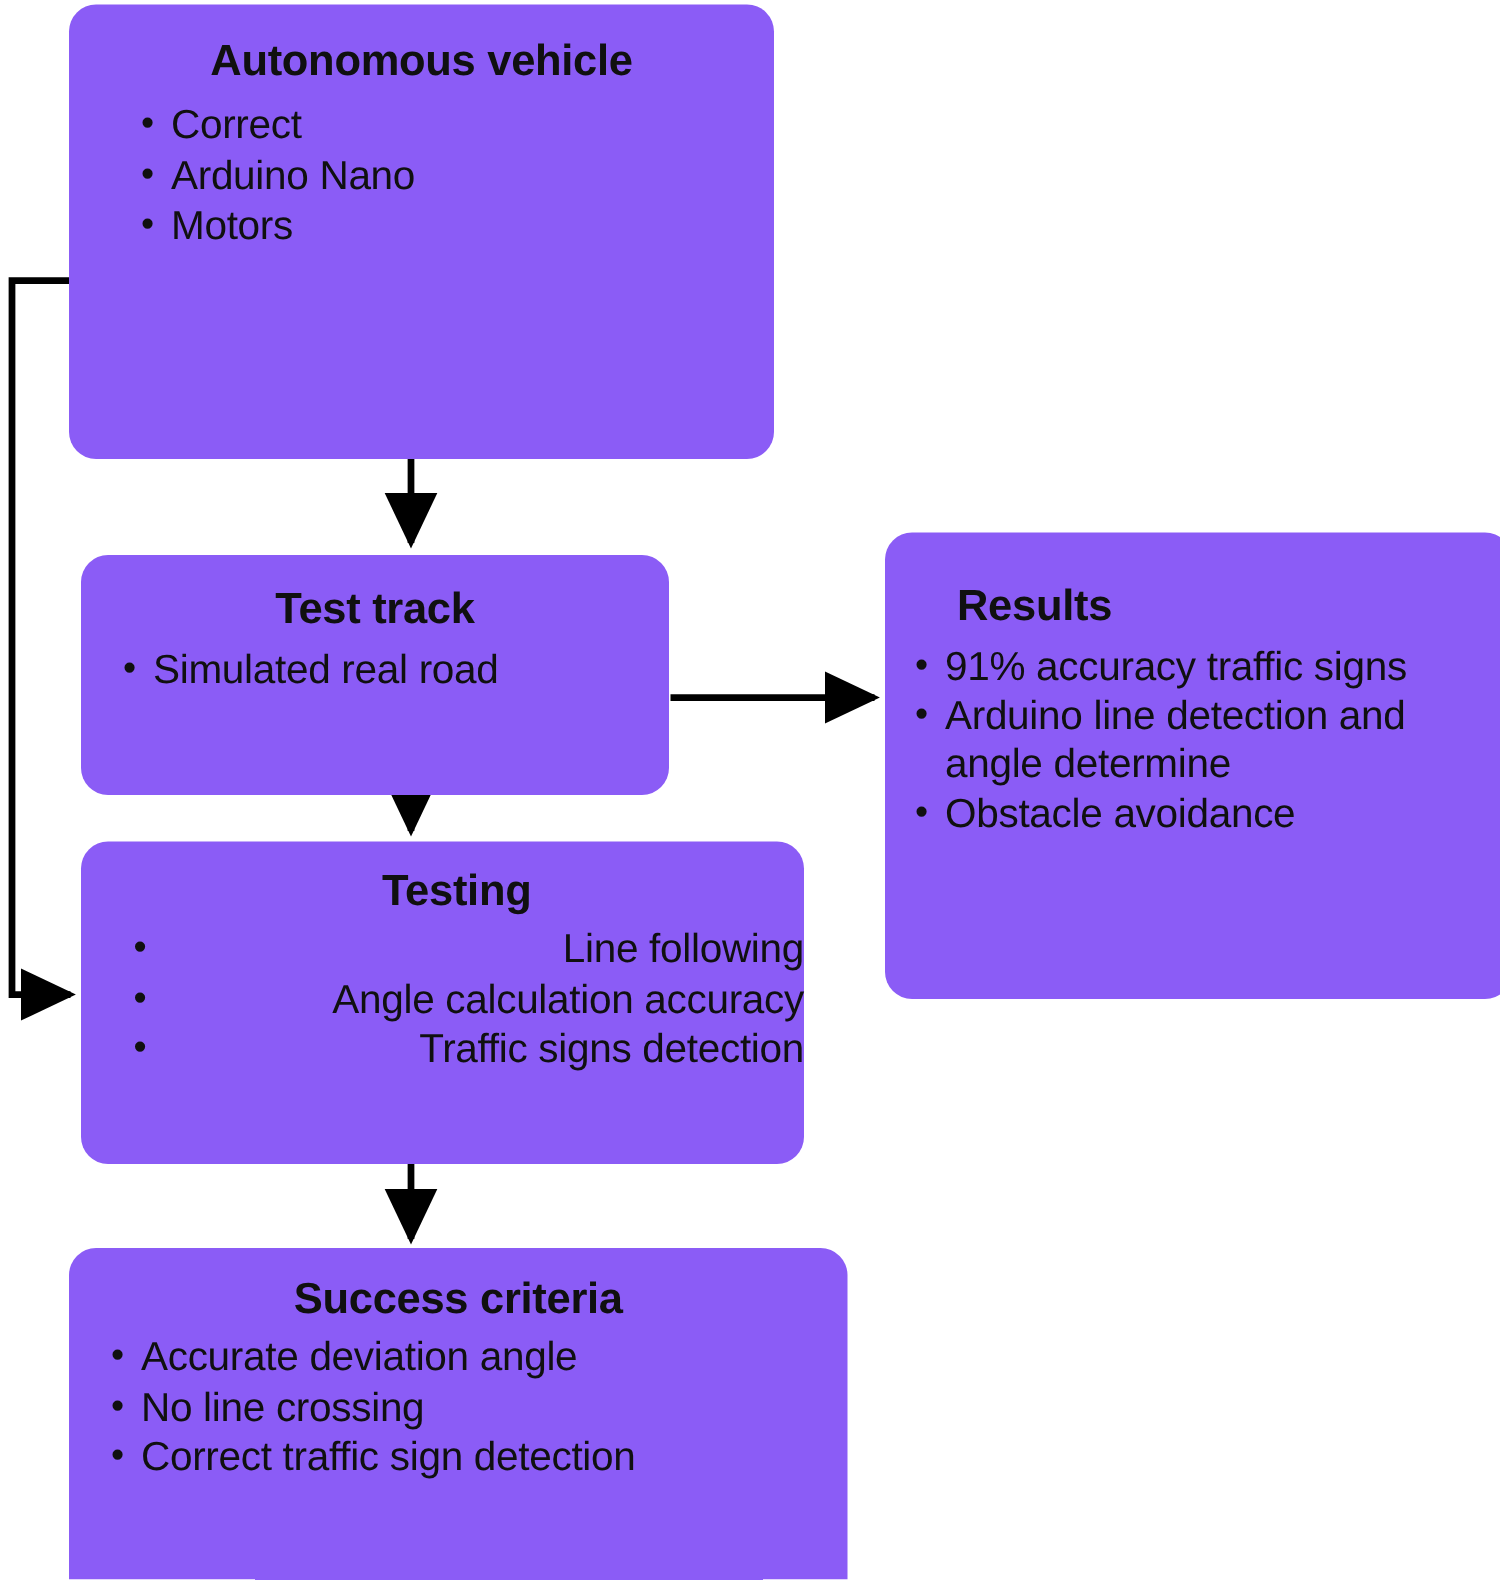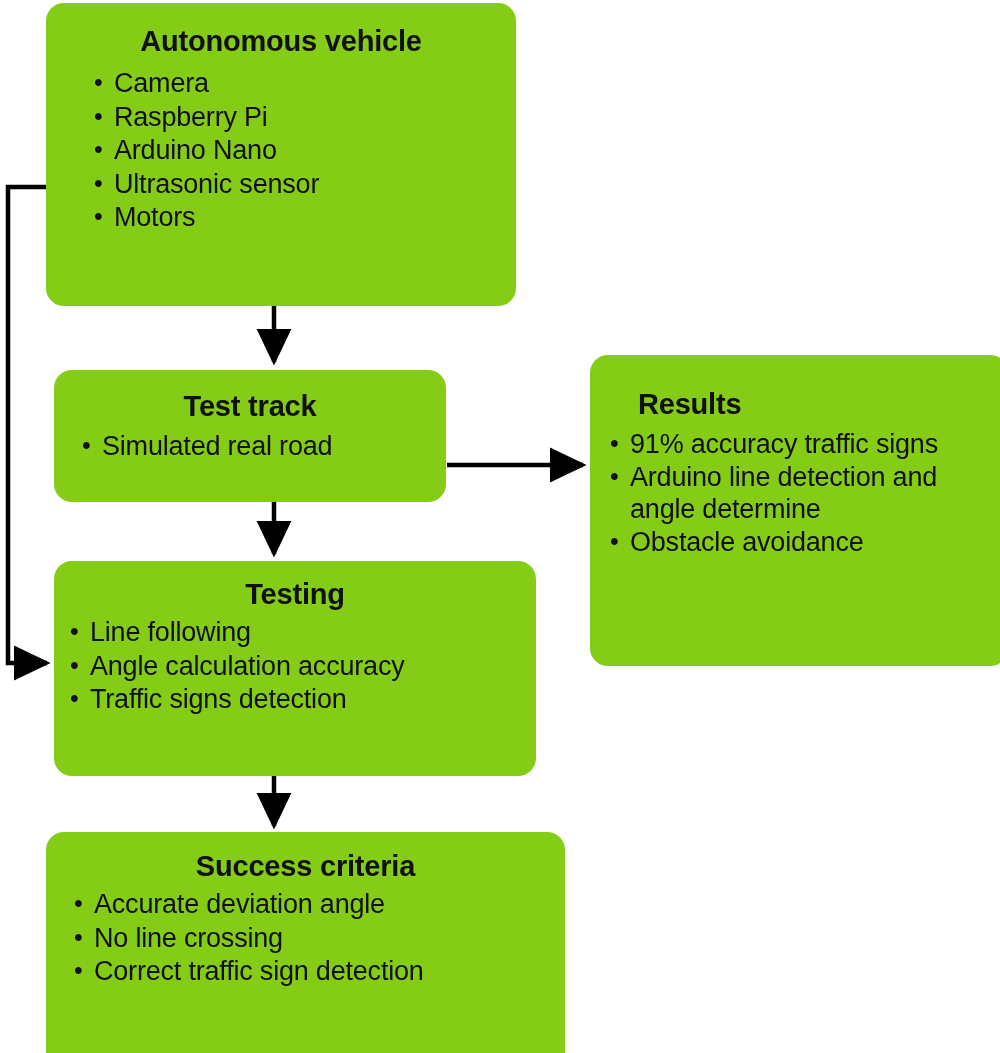--- a/index.html
+++ b/index.html
@@ -12,21 +12,21 @@
     position: relative;
     width: 1000px;
     height: 1053px;
     background: #ffffff;
     font-family: "Liberation Sans", "DejaVu Sans", sans-serif;
     overflow: hidden;
   }
   .node {
     position: absolute;
     box-sizing: border-box;
-    background: #84cc16;
+    background: #8b5cf6;
     border-radius: 18px;
     padding: 0;
   }
   .node-title {
     font-weight: bold;
     color: #101010;
     text-align: center;
     font-size: 29px;
     line-height: 1.12;
     letter-spacing: -0.2px;
@@ -53,27 +53,27 @@
     left: 6px;
     top: -1px;
     font-size: 25px;
     line-height: 1.28;
   }
   
   #node-vehicle   { left: 46px;  top: 3px;    width: 470px; height: 303px; }
   #node-vehicle .node-title { margin-top: 22px; }
   #node-vehicle .node-list  { margin-top: 10px; margin-left: 42px; }
 
-  #node-testtrack { left: 54px;  top: 370px;  width: 392px; height: 132px; }
+  #node-testtrack { left: 54px;  top: 370px;  width: 392px; height: 160px; }
   #node-testtrack .node-title { margin-top: 20px; }
   #node-testtrack .node-list  { margin-top: 8px;  margin-left: 22px; }
 
-  #node-testing   { left: 54px;  top: 561px;  width: 482px; height: 215px; }
+  #node-testing   { left: 54px;  top: 561px;  width: 482px; height: 215px; padding-left: 19px; }
   #node-testing .node-title { margin-top: 17px; }
-  #node-testing .node-list  { margin-top: 6px;  margin-left: 10px; }
+  #node-testing .node-list  { margin-top: 6px;  margin-left: 10px; text-align: right; }
 
   #node-success   { left: 46px;  top: 832px;  width: 519px; height: 256px; }
   #node-success .node-title { margin-top: 18px; }
   #node-success .node-list  { margin-top: 6px;  margin-left: 22px; }
 
   #node-results   { left: 590px; top: 355px;  width: 418px; height: 311px; }
   #node-results .node-title { margin-top: 33px; text-align: left; padding-left: 48px; }
   #node-results .node-list  { margin-top: 8px;  margin-left: 14px; }
   #node-results .node-list li { line-height: 1.20; }
 
@@ -105,24 +105,22 @@
     <path d="M274,502 L274,554" stroke="#000000" stroke-width="4.5" fill="none" marker-end="url(#arrowhead)"></path>
 
     <path d="M274,776 L274,826" stroke="#000000" stroke-width="4.5" fill="none" marker-end="url(#arrowhead)"></path>
 
     <path d="M46,187 L8,187 L8,663 L47,663" stroke="#000000" stroke-width="4.5" fill="none" marker-end="url(#arrowhead)"></path>
   </svg>
 
   <div class="node" id="node-vehicle">
     <div class="node-title">Autonomous vehicle</div>
     <ul class="node-list">
-      <li>Camera</li>
-      <li>Raspberry Pi</li>
+      <li>Correct</li>
       <li>Arduino Nano</li>
-      <li>Ultrasonic sensor</li>
       <li>Motors</li>
     </ul>
   </div>
 
   <div class="node" id="node-testtrack">
     <div class="node-title">Test track</div>
     <ul class="node-list">
       <li>Simulated real road</li>
     </ul>
   </div>

